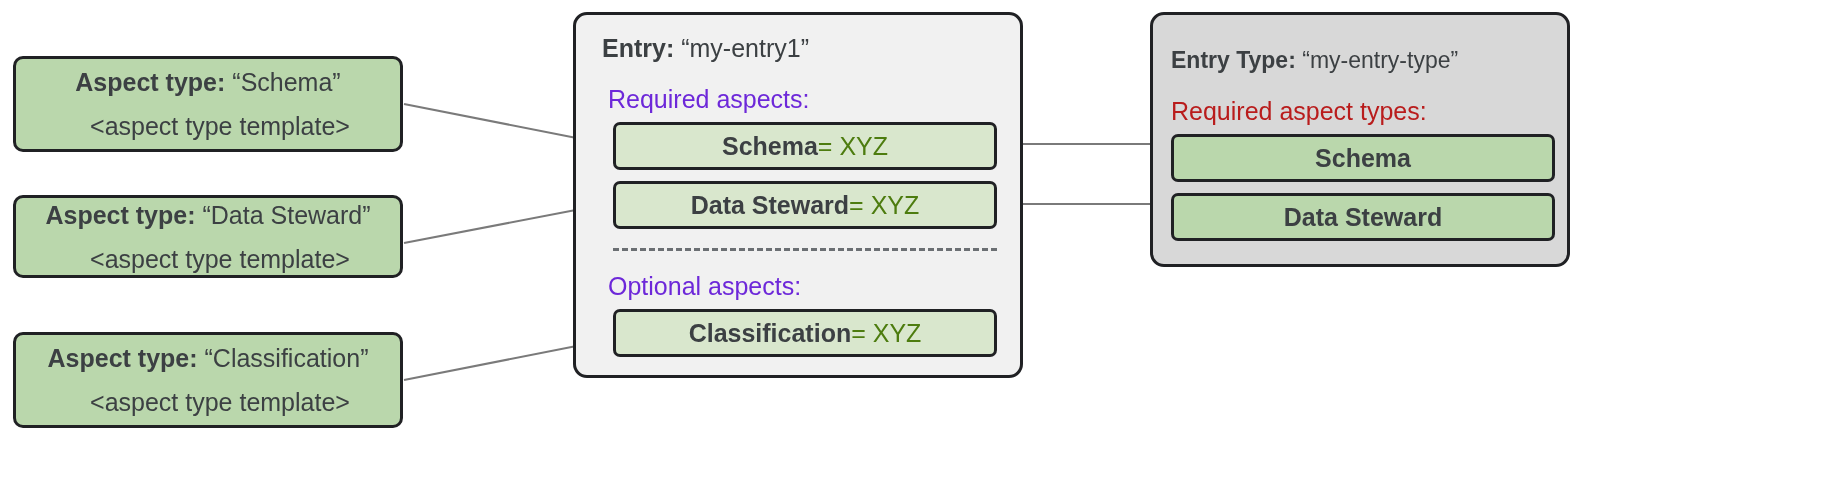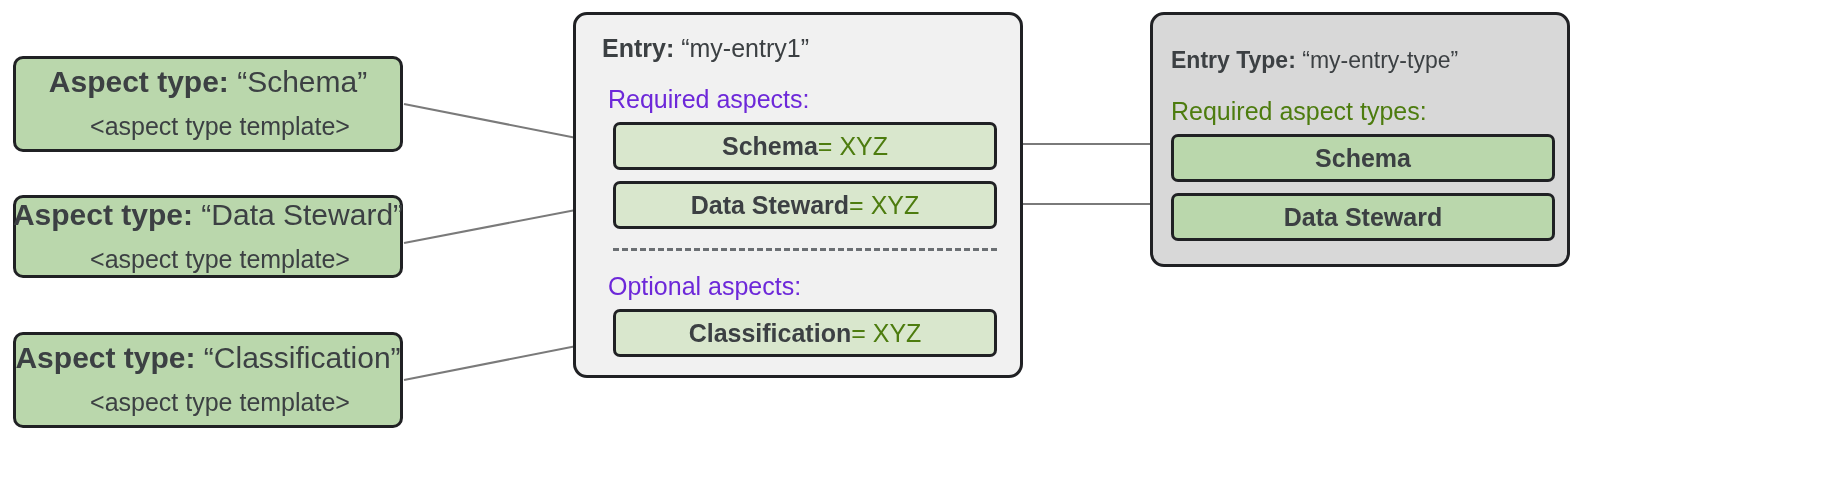--- a/index.html
+++ b/index.html
@@ -40,21 +40,21 @@
     border: 3px solid #202124;
     border-radius: 10px;
     display: flex;
     flex-direction: column;
     align-items: center;
     justify-content: center;
     gap: 14px;
     padding: 10px 14px;
   }
   .aspect-type-card .line1 {
-    font-size: 30px;
+    font-size: 25px;
     line-height: 30px;
     white-space: nowrap;
     color: #3c4043;
   }
   .aspect-type-card .line1 b {
     font-weight: 700;
     color: #3c4043;
   }
   .aspect-type-card .line2 {
     font-size: 25px;
@@ -133,21 +133,21 @@
     font-size: 23px;
     line-height: 32px;
     margin: 15px 0 0 8px;
     white-space: nowrap;
   }
   #entry-type-panel .panel-title b { font-weight: 700; }
   #entry-type-panel .section-label {
     font-size: 25px;
     line-height: 30px;
     margin: 20px 0 8px 8px;
-    color: #4d7c0f;
+    color: #b91c1c;
     font-weight: 400;
   }
   .type-chip {
     box-sizing: border-box;
     margin: 0 2px 0 8px;
     height: 48px;
     background: #bad7ac;
     border: 3px solid #202124;
     border-radius: 7px;
     display: flex;

